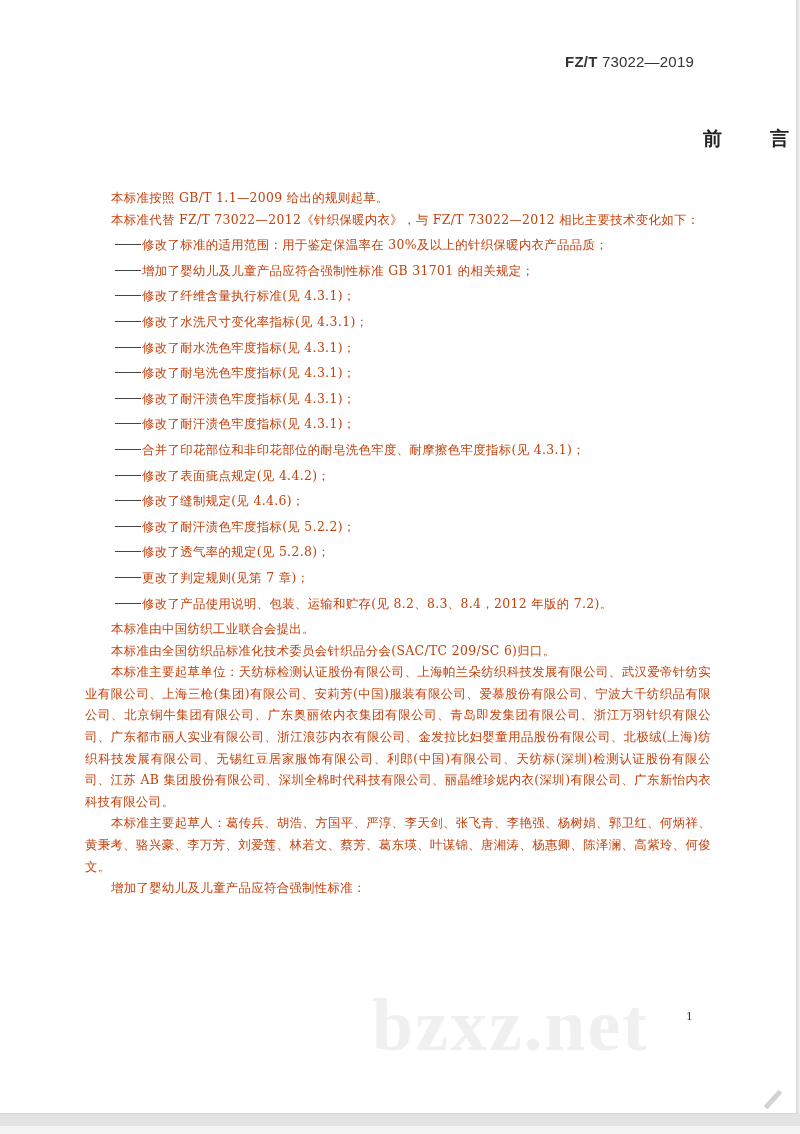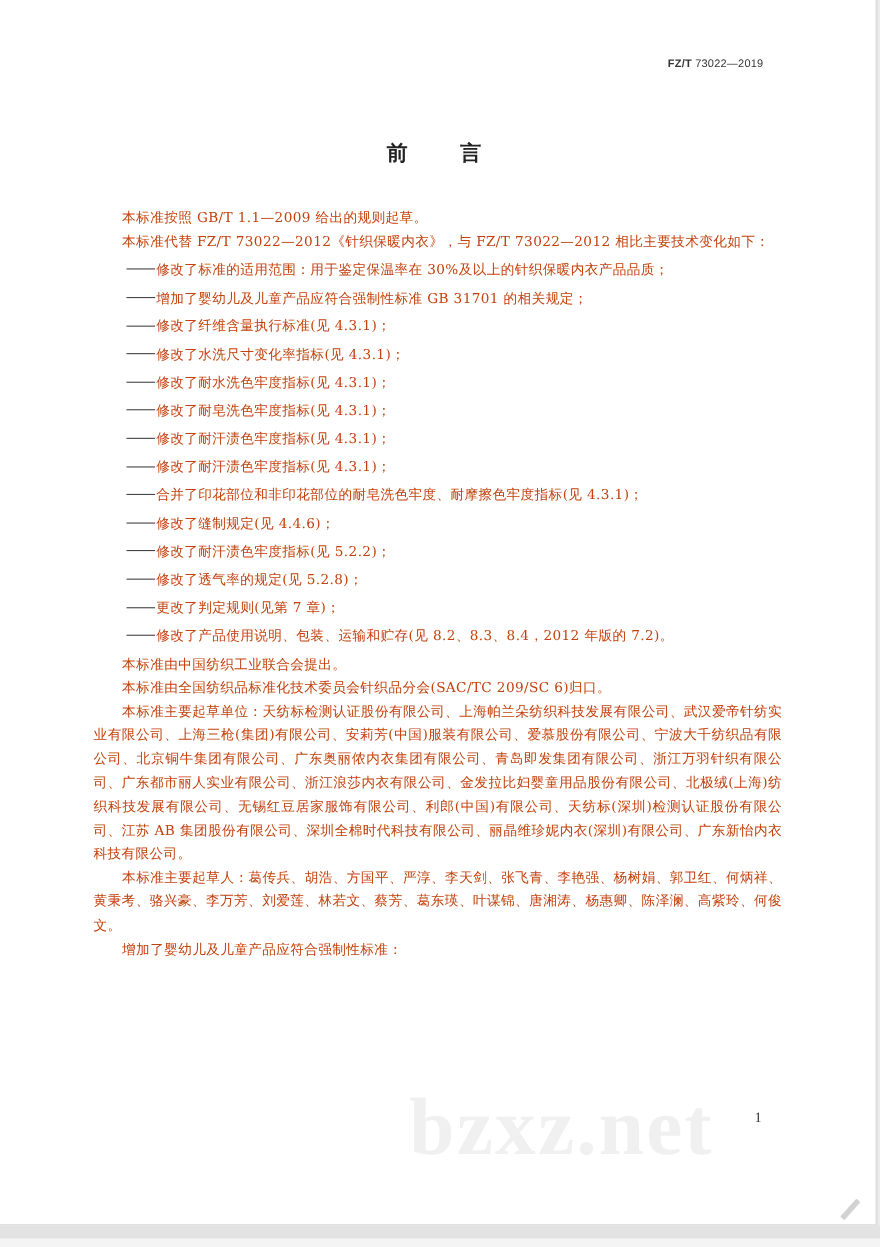--- a/index.html
+++ b/index.html
@@ -34,32 +34,32 @@
     top: 1126px;
     width: 800px;
     height: 8px;
     background: #f4f4f4;
   }
   .std-code {
     position: absolute;
     right: 102px;
     top: 53px;
     font-family: "Liberation Sans", sans-serif;
-    font-size: 10px;
+    font-size: 15px;
     font-weight: bold;
     color: #333;
     letter-spacing: 0.2px;
   }
   .std-code .num { font-weight: normal; }
   .title {
     position: absolute;
     left: 0;
     width: 791px;
     top: 126px;
-    text-align: center;
+    text-align: right;
     font-family: "DejaVu Sans", sans-serif;
     font-size: 19px;
     font-weight: bold;
     color: #222;
     letter-spacing: 2px;
   }
   .title .gap { display: inline-block; width: 46px; }
   .body {
     position: absolute;
     left: 85px;
@@ -143,20 +143,21 @@
     <div>
       <p class="li"><span class="dash"></span><span>修改了标准的适用范围：用于鉴定保温率在 30%及以上的针织保暖内衣产品品质；</span></p>
       <p class="li"><span class="dash"></span><span>增加了婴幼儿及儿童产品应符合强制性标准 GB 31701 的相关规定；</span></p>
       <p class="li"><span class="dash"></span><span>修改了纤维含量执行标准(见 4.3.1)；</span></p>
       <p class="li"><span class="dash"></span><span>修改了水洗尺寸变化率指标(见 4.3.1)；</span></p>
       <p class="li"><span class="dash"></span><span>修改了耐水洗色牢度指标(见 4.3.1)；</span></p>
       <p class="li"><span class="dash"></span><span>修改了耐皂洗色牢度指标(见 4.3.1)；</span></p>
       <p class="li"><span class="dash"></span><span>修改了耐汗渍色牢度指标(见 4.3.1)；</span></p>
       <p class="li"><span class="dash"></span><span>修改了耐汗渍色牢度指标(见 4.3.1)；</span></p>
       <p class="li"><span class="dash"></span><span>合并了印花部位和非印花部位的耐皂洗色牢度、耐摩擦色牢度指标(见 4.3.1)；</span></p>
+      <p class="li"><span class="dash"></span><span>修改了表面疵点规定(见 4.4.2)；</span></p>
       <p class="li"><span class="dash"></span><span>修改了缝制规定(见 4.4.6)；</span></p>
       <p class="li"><span class="dash"></span><span>修改了耐汗渍色牢度指标(见 5.2.2)；</span></p>
       <p class="li"><span class="dash"></span><span>修改了透气率的规定(见 5.2.8)；</span></p>
       <p class="li"><span class="dash"></span><span>更改了判定规则(见第 7 章)；</span></p>
       <p class="li"><span class="dash"></span><span>修改了产品使用说明、包装、运输和贮存(见 8.2、8.3、8.4，2012 年版的 7.2)。</span></p>
     </div>
 
     <p class="p">本标准由中国纺织工业联合会提出。</p>
     <p class="p">本标准由全国纺织品标准化技术委员会针织品分会(SAC/TC 209/SC 6)归口。</p>
     <p class="p">本标准主要起草单位：天纺标检测认证股份有限公司、上海帕兰朵纺织科技发展有限公司、武汉爱帝针纺实业有限公司、上海三枪(集团)有限公司、安莉芳(中国)服装有限公司、爱慕股份有限公司、宁波大千纺织品有限公司、北京铜牛集团有限公司、广东奥丽侬内衣集团有限公司、青岛即发集团有限公司、浙江万羽针织有限公司、广东都市丽人实业有限公司、浙江浪莎内衣有限公司、金发拉比妇婴童用品股份有限公司、北极绒(上海)纺织科技发展有限公司、无锡红豆居家服饰有限公司、利郎(中国)有限公司、天纺标(深圳)检测认证股份有限公司、江苏 AB 集团股份有限公司、深圳全棉时代科技有限公司、丽晶维珍妮内衣(深圳)有限公司、广东新怡内衣科技有限公司。</p>

